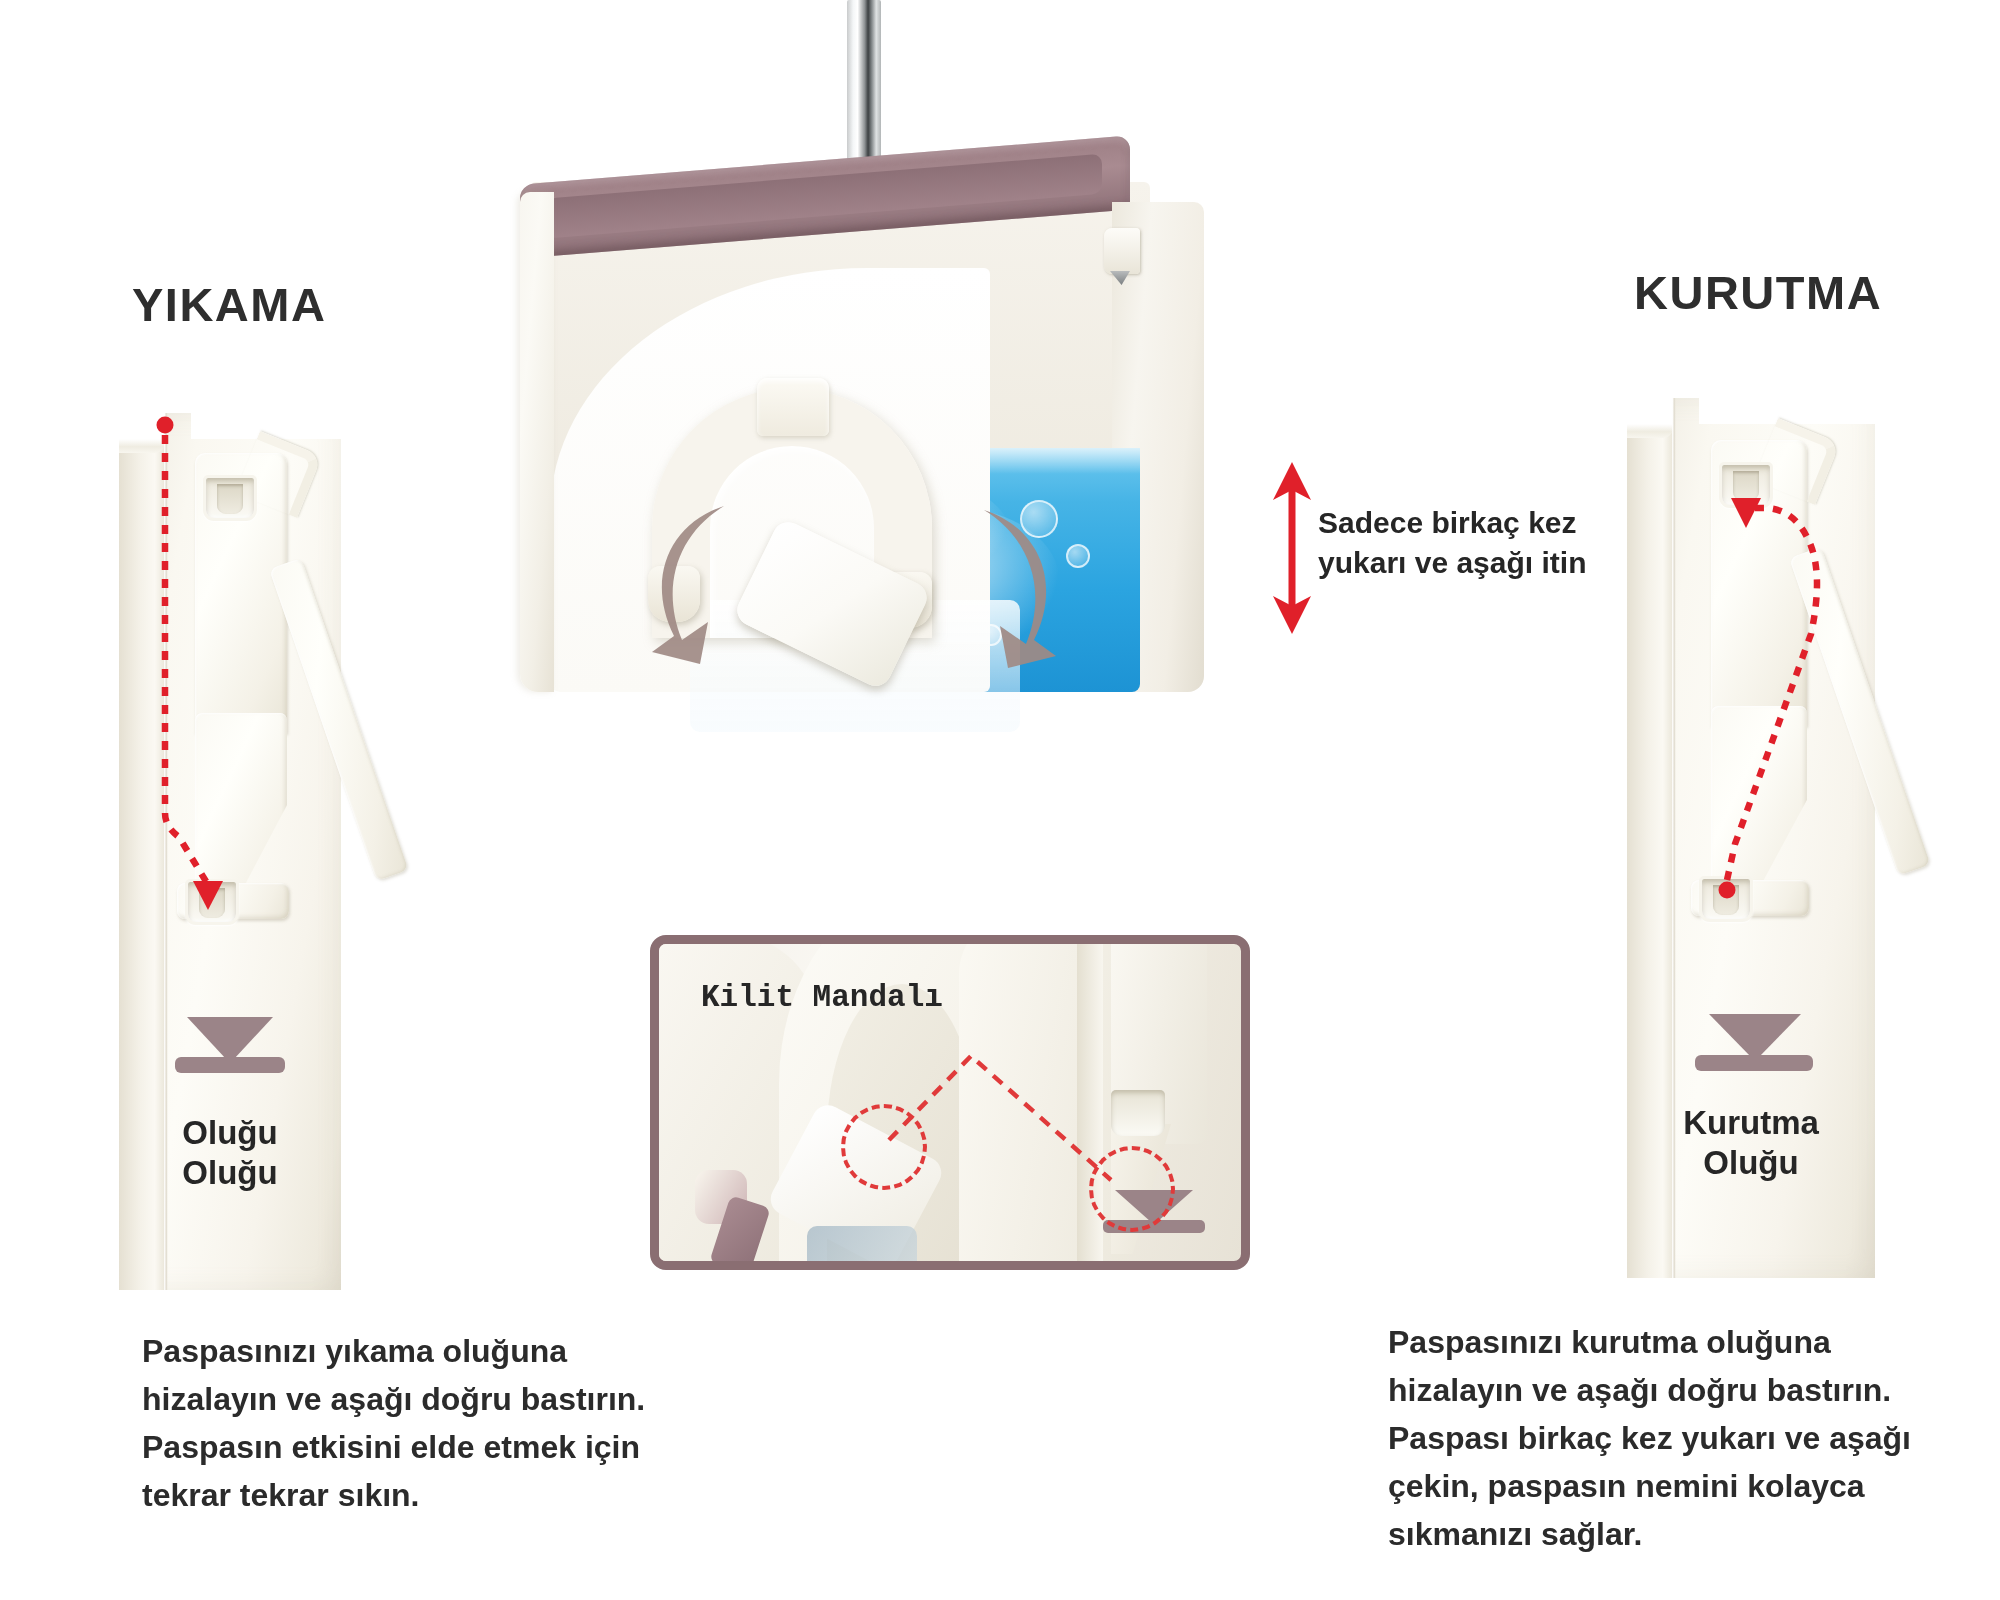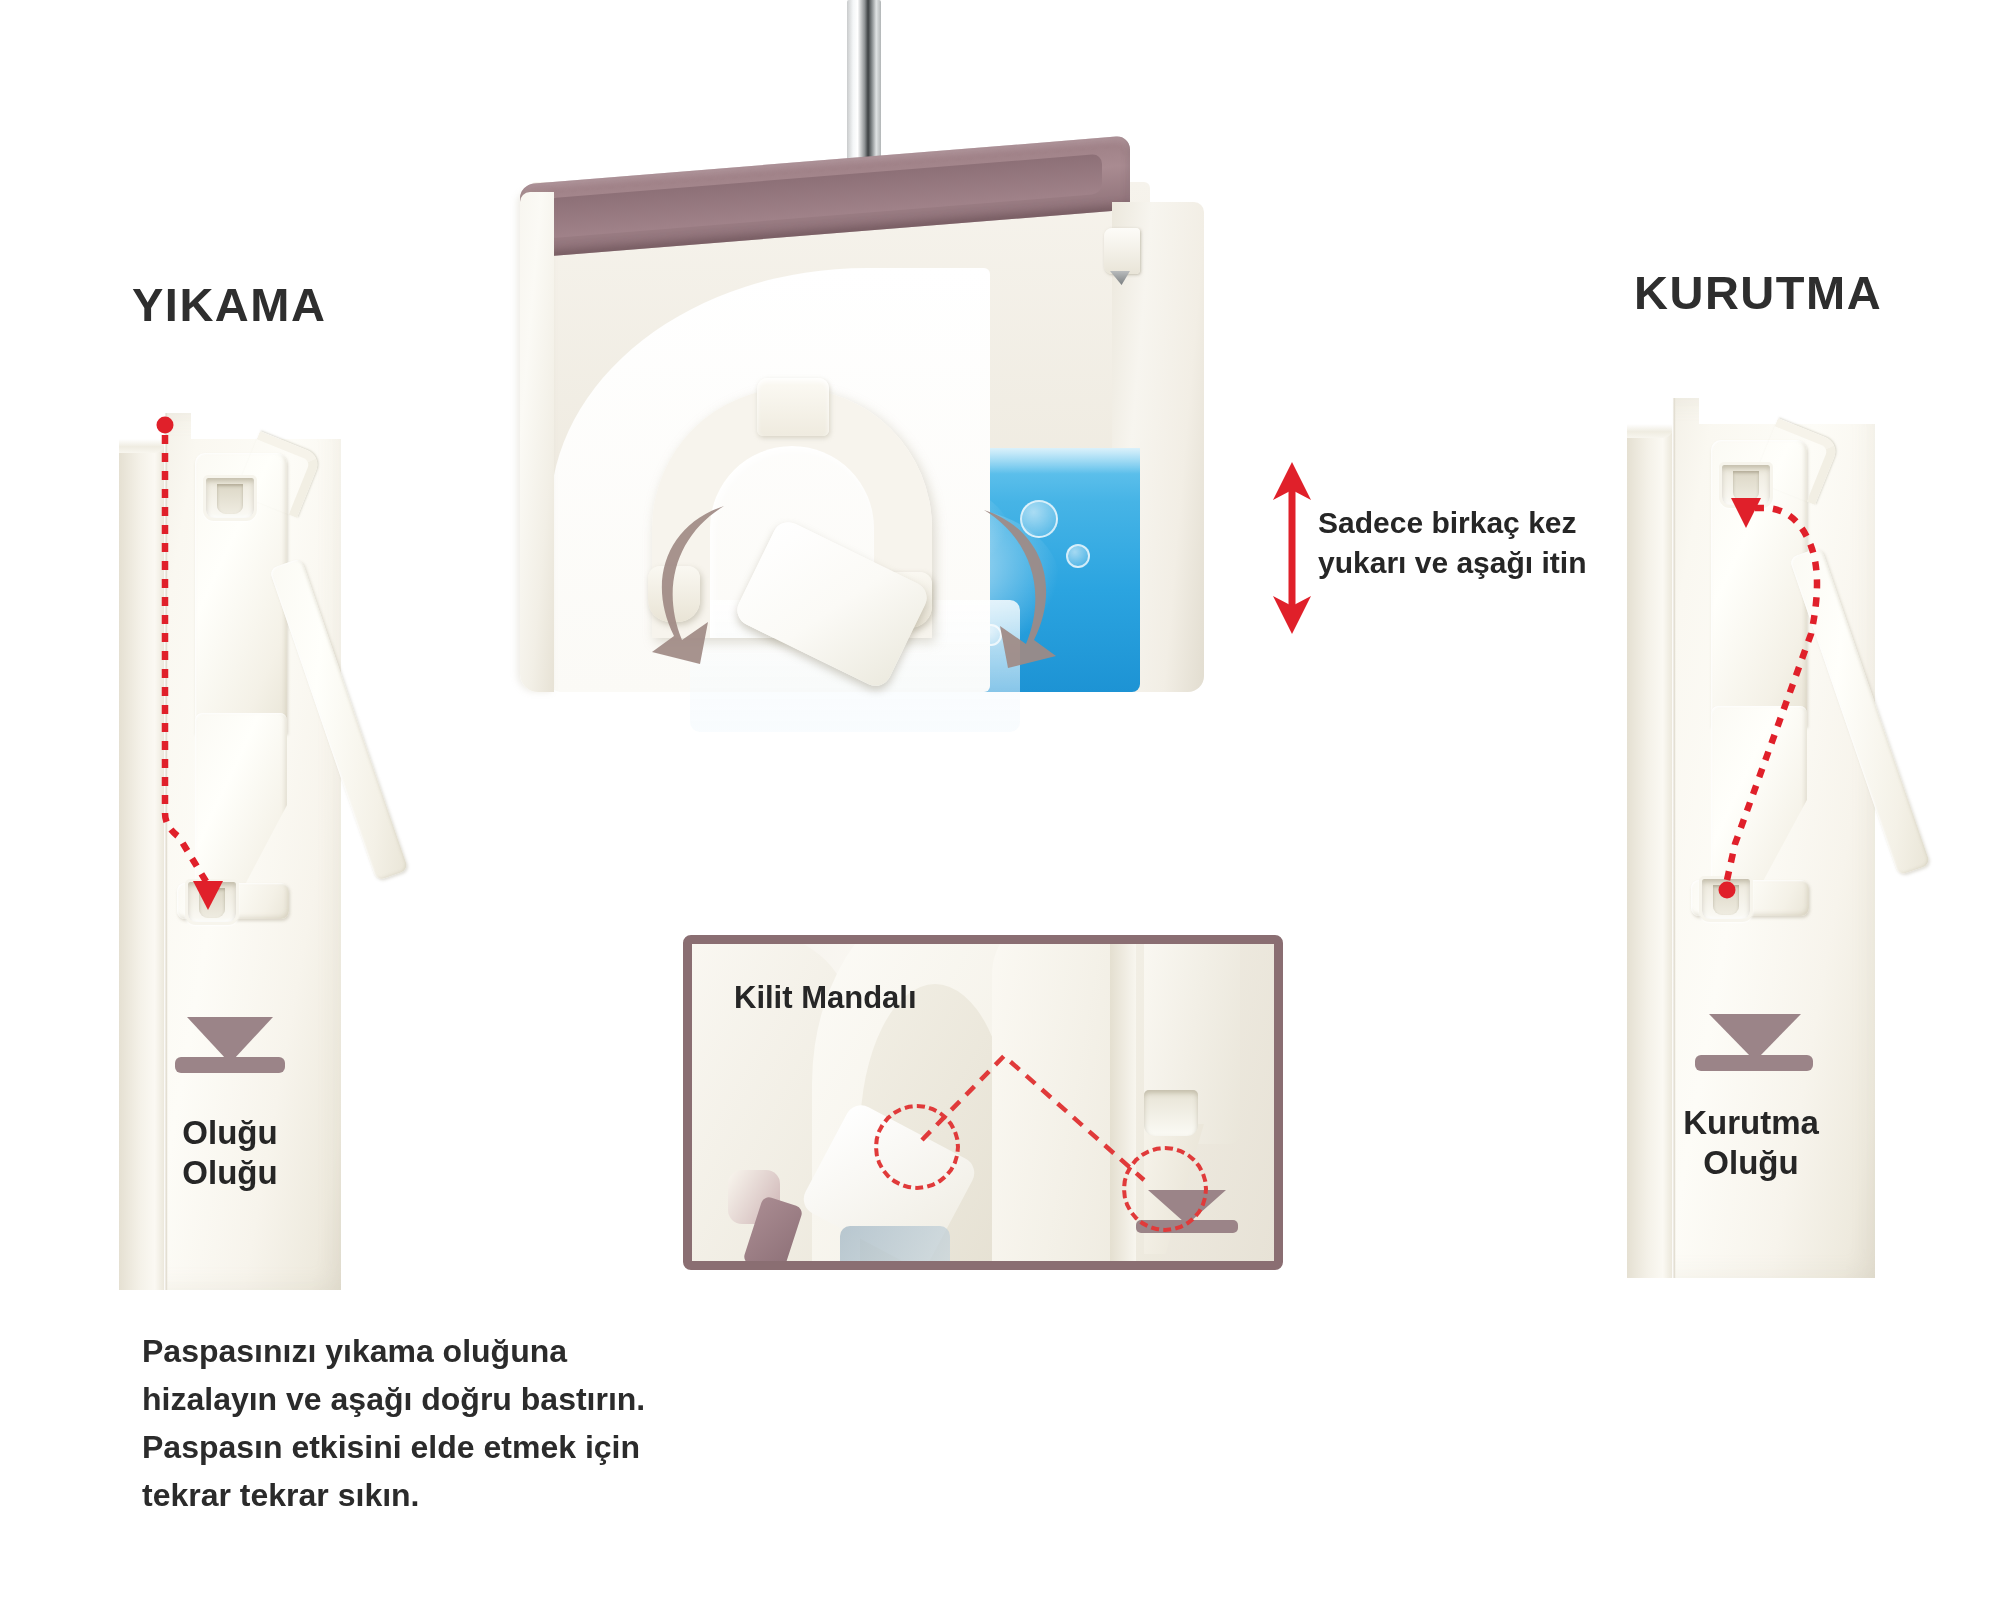--- a/index.html
+++ b/index.html
@@ -241,24 +241,24 @@
   .swirl-arrow{position:absolute;}
 
   
   #push-note{
     position:absolute;left:1318px;top:503px;width:300px;
     font-weight:bold;font-size:30px;line-height:1.33;color:#262626;
   }
 
   
   #inset-box{
-    position:absolute;left:683px;top:935px;width:600px;height:335px;
-    border:9px solid #8a6e72;border-radius:8px;
+    position:absolute;left:650px;top:935px;width:600px;height:335px;
+    border:9px solid #8a6e72;border-radius:16px;
     background:linear-gradient(105deg,#f3f0e9 0%,#faf8f3 30%,#f0ece2 72%,#e7e2d6 100%);
-    box-sizing:border-box;overflow:hidden;
+    box-sizing:border-box;overflow:hidden;font-family:Liberation Mono, monospace;
   }
   #inset-title{
     position:absolute;left:42px;top:36px;font-weight:bold;font-size:31px;color:#262626;
     z-index:6;white-space:nowrap;
   }
   .inset-blob{
     position:absolute;background:linear-gradient(120deg,#fbf9f4,#ece8dc);
   }
   .dash-circle{
     position:absolute;border-radius:50%;
@@ -342,20 +342,21 @@
       <path d="M20 4 L112 4 L70 47 L62 47 Z" fill="#9b8488"></path>
       <rect x="6" y="45" width="118" height="16" rx="6" fill="#9b8488"></rect>
     </svg>
 
     <div class="panel-caption" style="top:705px;">
       <div>Kurutma</div>
       <div>Oluğu</div>
     </div>
   </div>
 
+  <div class="body-copy" id="copy-dry">Paspasınızı kurutma oluğuna hizalayın ve aşağı doğru bastırın. Paspası birkaç kez yukarı ve aşağı çekin, paspasın nemini kolayca sıkmanızı sağlar.</div>
 
   <div id="bucket-scene">
 
     <div class="pole"></div>
 
     <div class="bucket-body">
       <div class="bucket-back"></div>
       <div class="bucket-rim">
         <div class="bucket-rim-inner"></div>
       </div>

